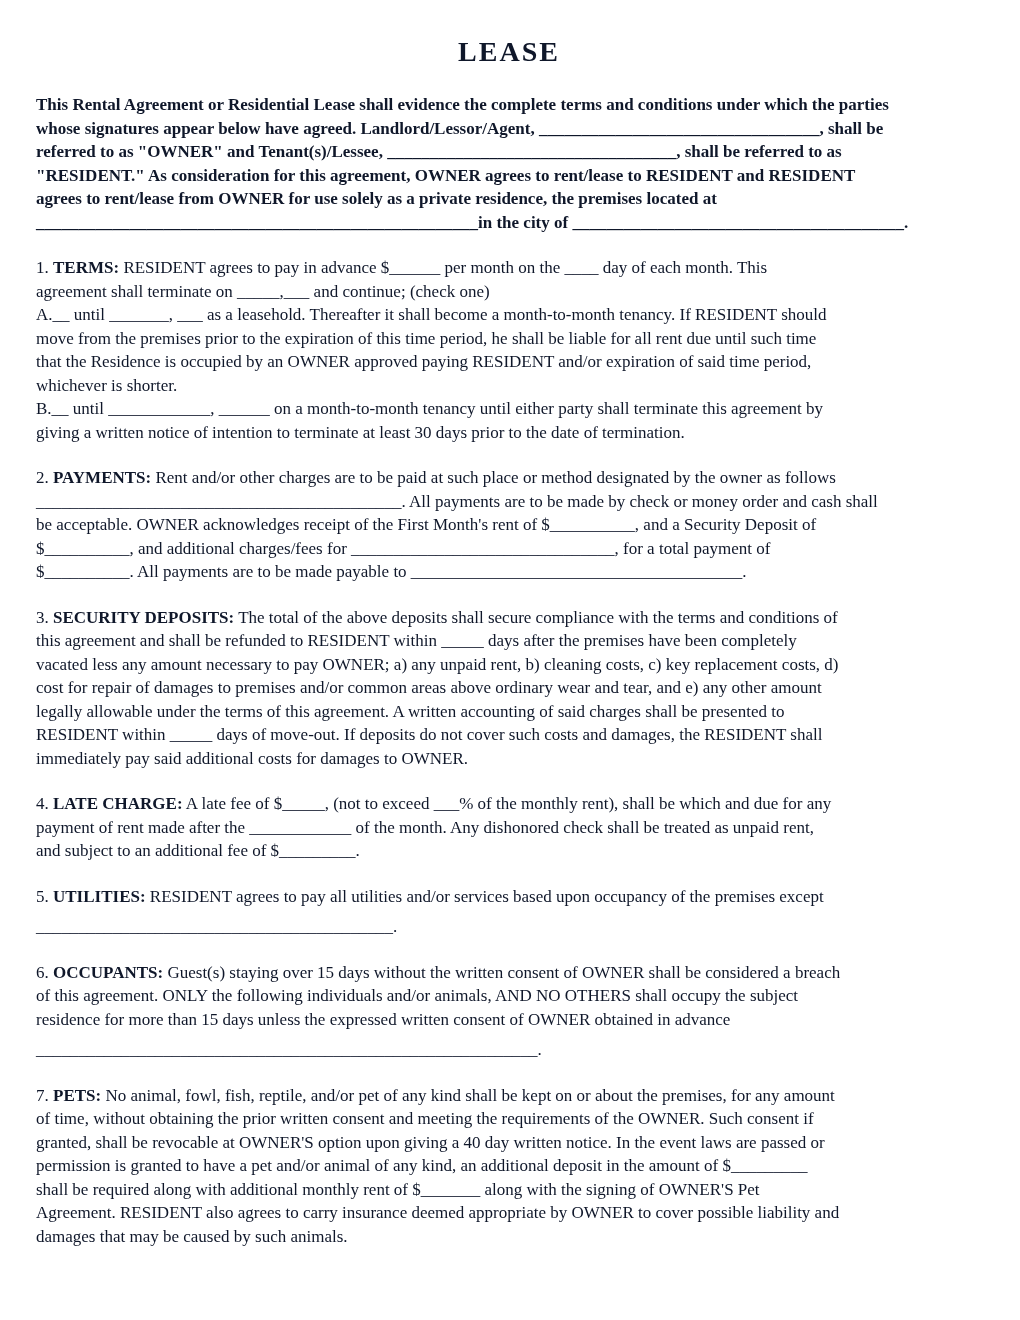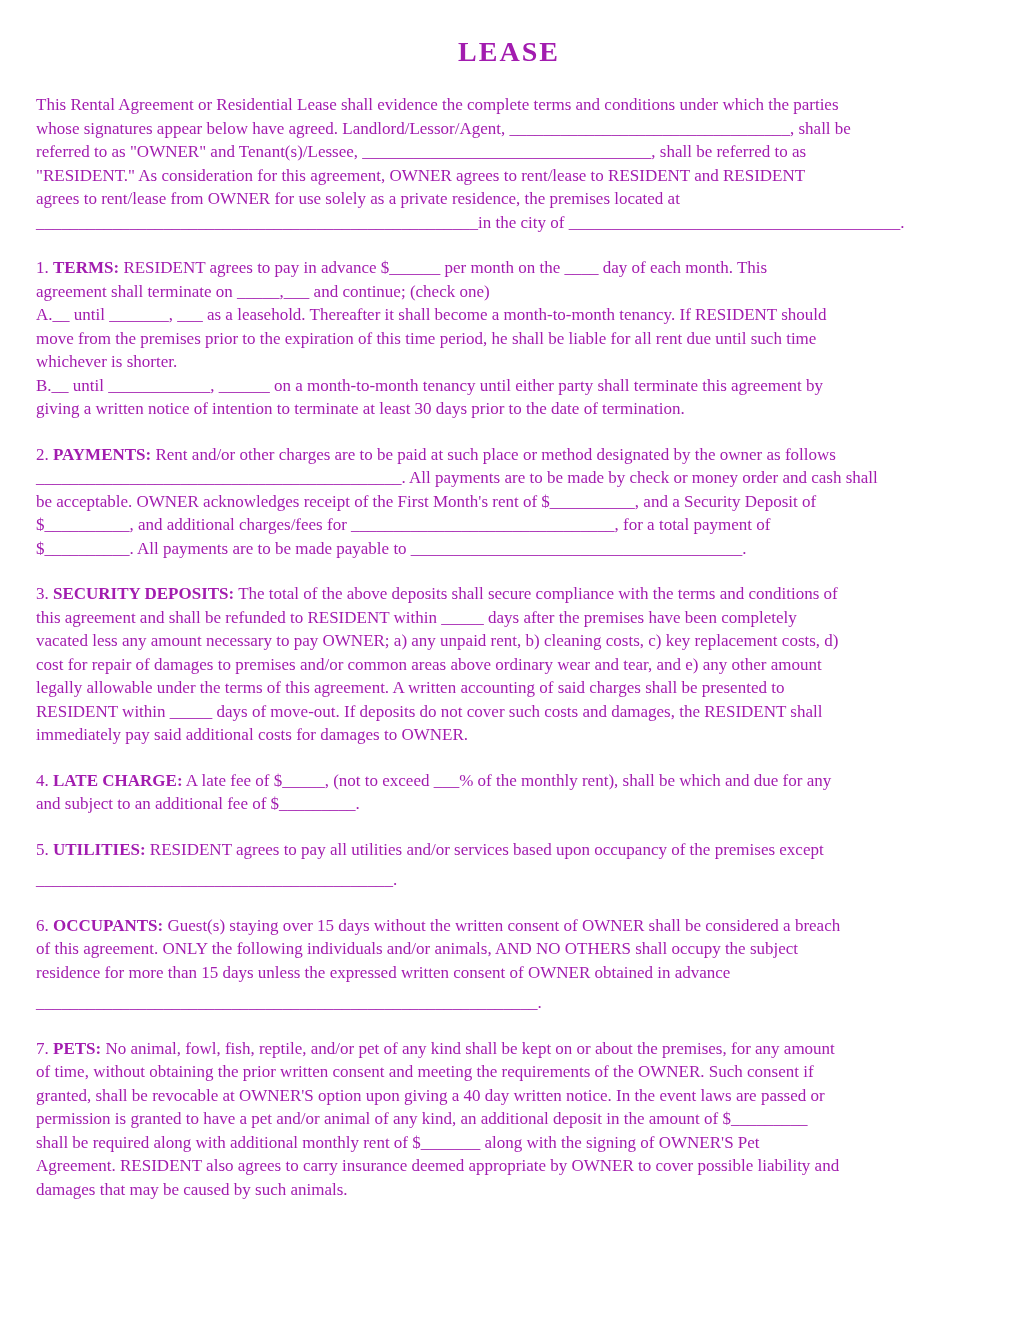--- a/index.html
+++ b/index.html
@@ -5,21 +5,21 @@
   html, body {
     margin: 0;
     padding: 0;
     background: #ffffff;
   }
   .page {
     position: relative;
     width: 1020px;
     height: 1320px;
     background: #ffffff;
-    color: #a21caf;
+    color: #0f172a;
     font-family: "Liberation Serif", "DejaVu Serif", serif;
     font-size: 17px;
     box-sizing: border-box;
     padding: 36px 38px 0 36px;
     overflow: hidden;
   }
   .title {
     margin: 0;
     text-align: center;
     font-size: 28px;
@@ -36,20 +36,21 @@
     line-height: 25px;
   }
   .doc-body {
     margin-top: 1px;
   }
   .section {
     margin-top: 22px;
   }
   .section.intro {
     margin-top: 25px;
+    font-weight: bold;
   }
   .line {
     white-space: pre;
     line-height: 23.5px;
     min-height: 23.5px;
   }
   .line.gap {
     margin-top: 7px;
   }
   .bold {
@@ -68,20 +69,21 @@
         <div class="line"><span>referred to as "OWNER" and Tenant(s)/Lessee, __________________________________, shall be referred to as</span></div>
         <div class="line"><span>"RESIDENT." As consideration for this agreement, OWNER agrees to rent/lease to RESIDENT and RESIDENT</span></div>
         <div class="line"><span>agrees to rent/lease from OWNER for use solely as a private residence, the premises located at</span></div>
         <div class="line"><span>____________________________________________________in the city of _______________________________________.</span></div>
       </div>
       <div class="section">
         <div class="line"><span>1. </span><span class="bold">TERMS:</span><span> RESIDENT agrees to pay in advance $______ per month on the ____ day of each month. This</span></div>
         <div class="line"><span>agreement shall terminate on _____,___ and continue; (check one)</span></div>
         <div class="line"><span>A.__ until _______, ___ as a leasehold. Thereafter it shall become a month-to-month tenancy. If RESIDENT should</span></div>
         <div class="line"><span>move from the premises prior to the expiration of this time period, he shall be liable for all rent due until such time</span></div>
+        <div class="line"><span>that the Residence is occupied by an OWNER approved paying RESIDENT and/or expiration of said time period,</span></div>
         <div class="line"><span>whichever is shorter.</span></div>
         <div class="line"><span>B.__ until ____________, ______ on a month-to-month tenancy until either party shall terminate this agreement by</span></div>
         <div class="line"><span>giving a written notice of intention to terminate at least 30 days prior to the date of termination.</span></div>
       </div>
       <div class="section">
         <div class="line"><span>2. </span><span class="bold">PAYMENTS:</span><span> Rent and/or other charges are to be paid at such place or method designated by the owner as follows</span></div>
         <div class="line"><span>___________________________________________. All payments are to be made by check or money order and cash shall</span></div>
         <div class="line"><span>be acceptable. OWNER acknowledges receipt of the First Month's rent of $__________, and a Security Deposit of</span></div>
         <div class="line"><span>$__________, and additional charges/fees for _______________________________, for a total payment of</span></div>
         <div class="line"><span>$__________. All payments are to be made payable to _______________________________________.</span></div>
@@ -90,20 +92,21 @@
         <div class="line"><span>3. </span><span class="bold">SECURITY DEPOSITS:</span><span> The total of the above deposits shall secure compliance with the terms and conditions of</span></div>
         <div class="line"><span>this agreement and shall be refunded to RESIDENT within _____ days after the premises have been completely</span></div>
         <div class="line"><span>vacated less any amount necessary to pay OWNER; a) any unpaid rent, b) cleaning costs, c) key replacement costs, d)</span></div>
         <div class="line"><span>cost for repair of damages to premises and/or common areas above ordinary wear and tear, and e) any other amount</span></div>
         <div class="line"><span>legally allowable under the terms of this agreement. A written accounting of said charges shall be presented to</span></div>
         <div class="line"><span>RESIDENT within _____ days of move-out. If deposits do not cover such costs and damages, the RESIDENT shall</span></div>
         <div class="line"><span>immediately pay said additional costs for damages to OWNER.</span></div>
       </div>
       <div class="section">
         <div class="line"><span>4. </span><span class="bold">LATE CHARGE:</span><span> A late fee of $_____, (not to exceed ___% of the monthly rent), shall be which and due for any</span></div>
+        <div class="line"><span>payment of rent made after the ____________ of the month. Any dishonored check shall be treated as unpaid rent,</span></div>
         <div class="line"><span>and subject to an additional fee of $_________.</span></div>
       </div>
       <div class="section">
         <div class="line"><span>5. </span><span class="bold">UTILITIES:</span><span> RESIDENT agrees to pay all utilities and/or services based upon occupancy of the premises except</span></div>
         <div class="line gap"><span>__________________________________________.</span></div>
       </div>
       <div class="section">
         <div class="line"><span>6. </span><span class="bold">OCCUPANTS:</span><span> Guest(s) staying over 15 days without the written consent of OWNER shall be considered a breach</span></div>
         <div class="line"><span>of this agreement. ONLY the following individuals and/or animals, AND NO OTHERS shall occupy the subject</span></div>
         <div class="line"><span>residence for more than 15 days unless the expressed written consent of OWNER obtained in advance</span></div>

